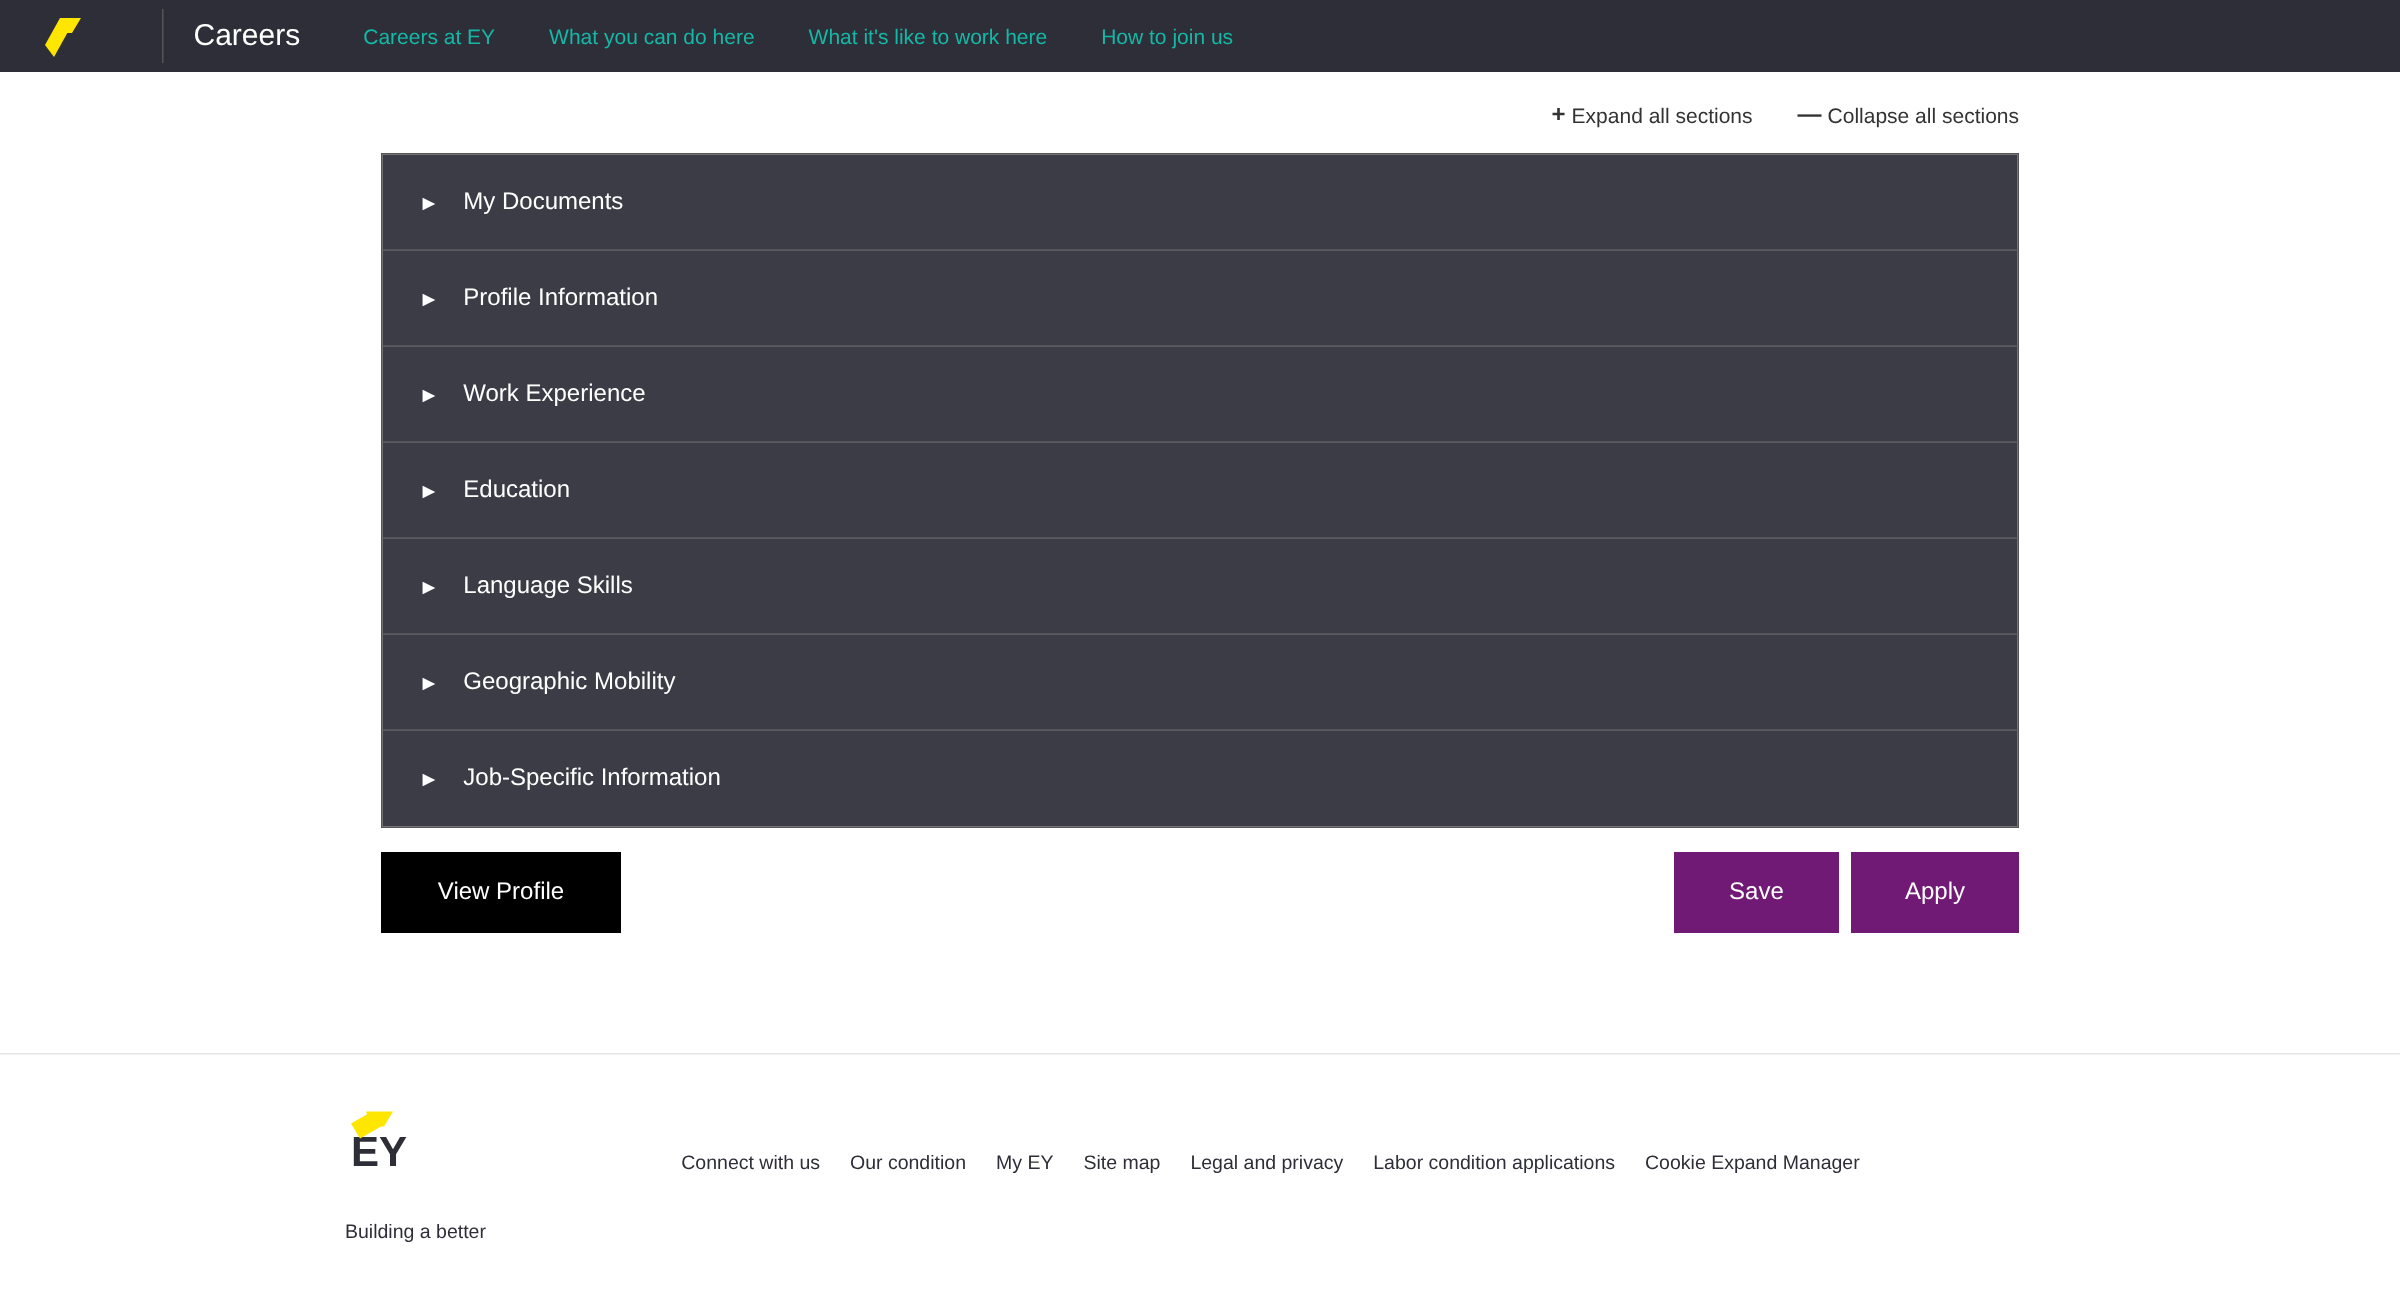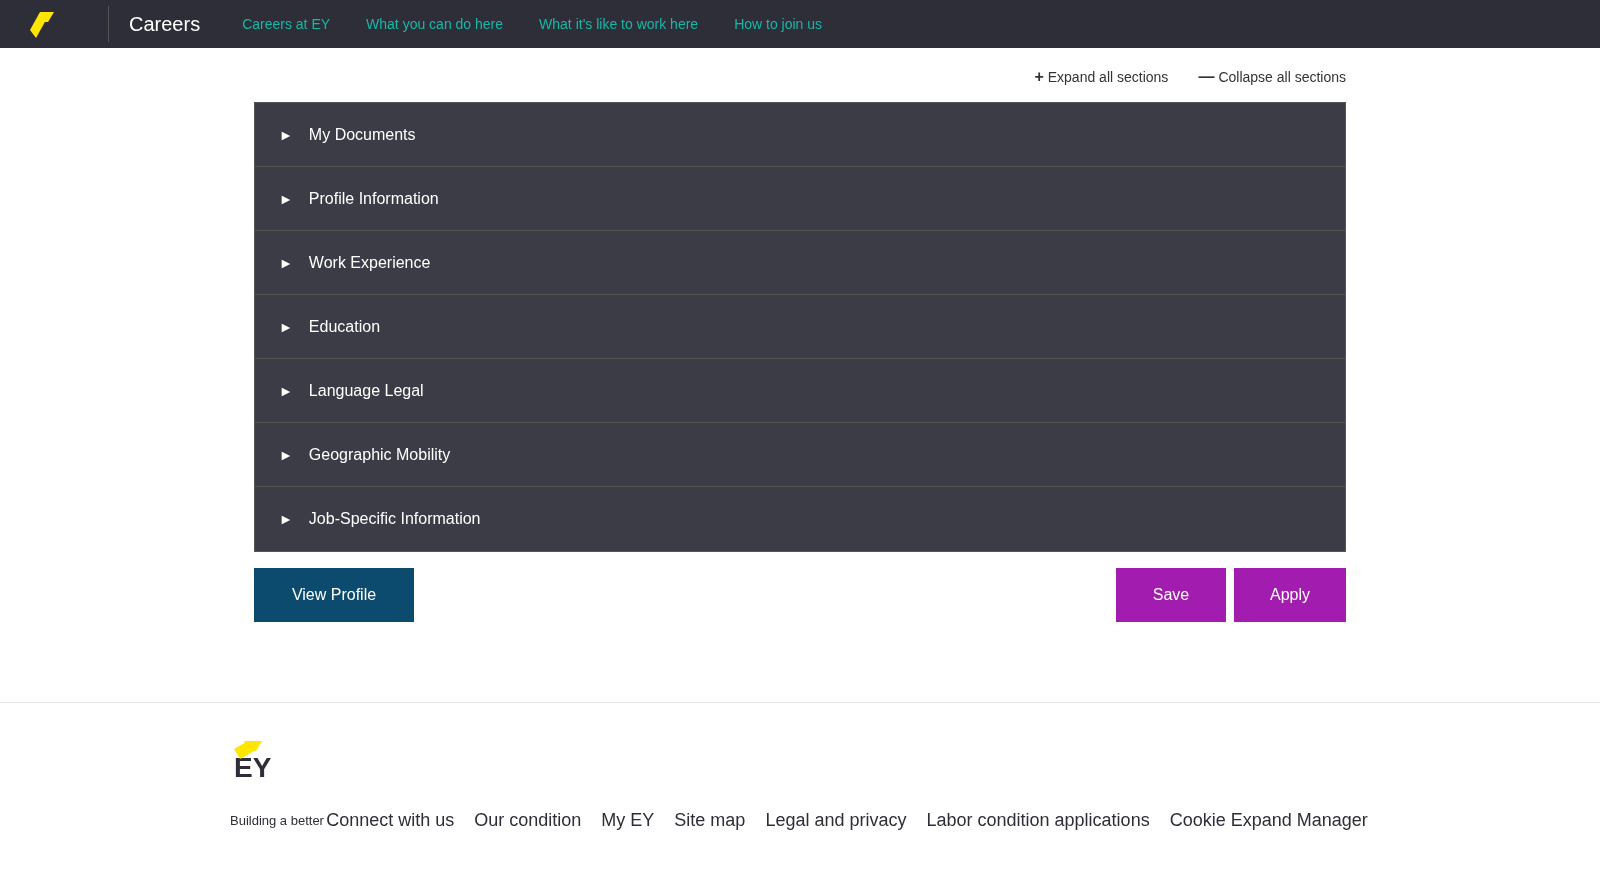--- a/index.html
+++ b/index.html
@@ -112,34 +112,34 @@
     }
 
     
     .action-bar {
       display: flex;
       justify-content: space-between;
       align-items: center;
       margin-top: 16px;
     }
     .btn-view-profile {
-      background: #0c4a6e;
+      background: #000000;
       color: #fff;
       border: none;
       padding: 18px 28px;
       font-size: 16px;
       cursor: pointer;
       min-width: 160px;
     }
     .right-buttons {
       display: flex;
       gap: 8px;
     }
     .btn-save, .btn-apply {
-      background: #a21caf;
+      background: #701a75;
       color: #fff;
       border: none;
       padding: 18px 36px;
       font-size: 16px;
       cursor: pointer;
       min-width: 110px;
     }
 
     
     .footer {
@@ -171,22 +171,21 @@
       align-items: center;
       gap: 20px;
       flex-wrap: wrap;
       justify-content: center;
       flex: 1;
       margin-top: 30px;
     }
     .footer-links a {
       color: #2e2e38;
       text-decoration: none;
-      font-size: 18px;
-      margin-top: 43px;
+      font-size: 13px;
     }
 
     
     .ey-logo-svg { width: 44px; height: 44px; }
     .footer-ey-logo { width: 70px; height: 60px; }
   </style>
 </head>
 <body>
 
 <nav class="top-nav">
@@ -242,21 +241,21 @@
     <div class="accordion-item">
       <span class="chevron-right">►</span>
       <span class="accordion-label">Work Experience</span>
     </div>
     <div class="accordion-item">
       <span class="chevron-right">►</span>
       <span class="accordion-label">Education</span>
     </div>
     <div class="accordion-item">
       <span class="chevron-right">►</span>
-      <span class="accordion-label">Language Legal</span>
+      <span class="accordion-label">Language Skills</span>
     </div>
     <div class="accordion-item">
       <span class="chevron-right">►</span>
       <span class="accordion-label">Geographic Mobility</span>
     </div>
     <div class="accordion-item">
       <span class="chevron-right">►</span>
       <span class="accordion-label">Job-Specific Information</span>
     </div>
   </div>

